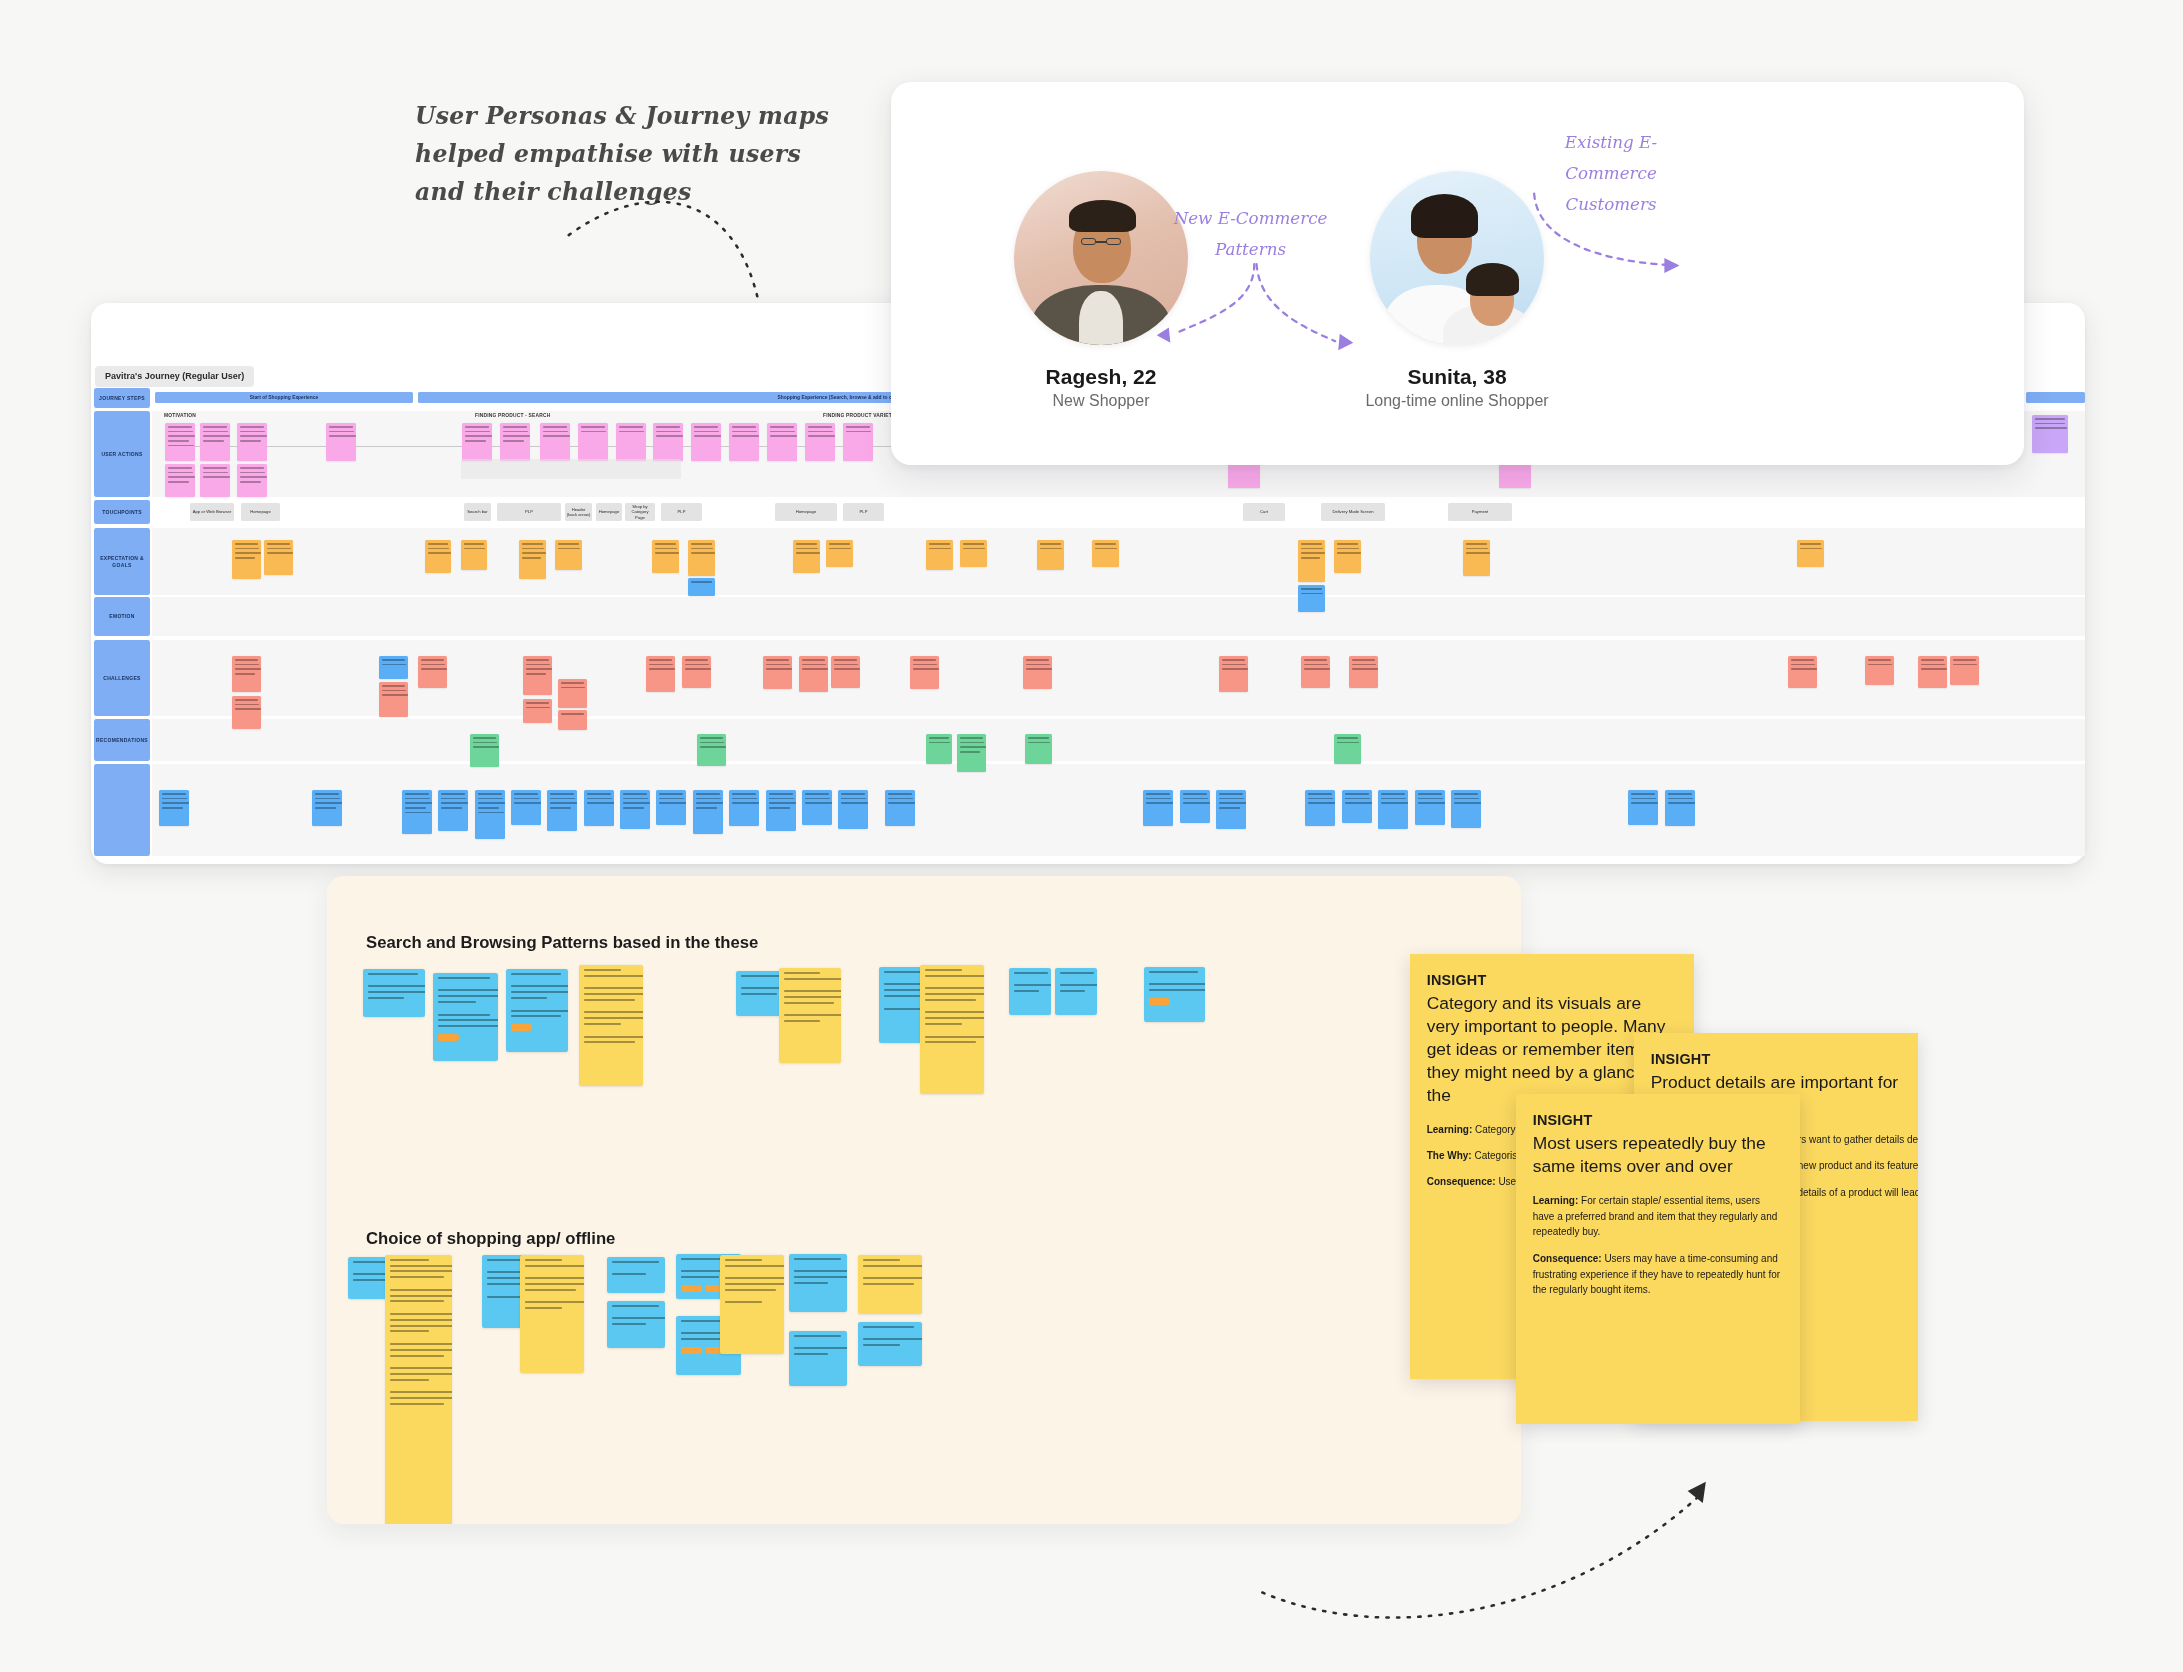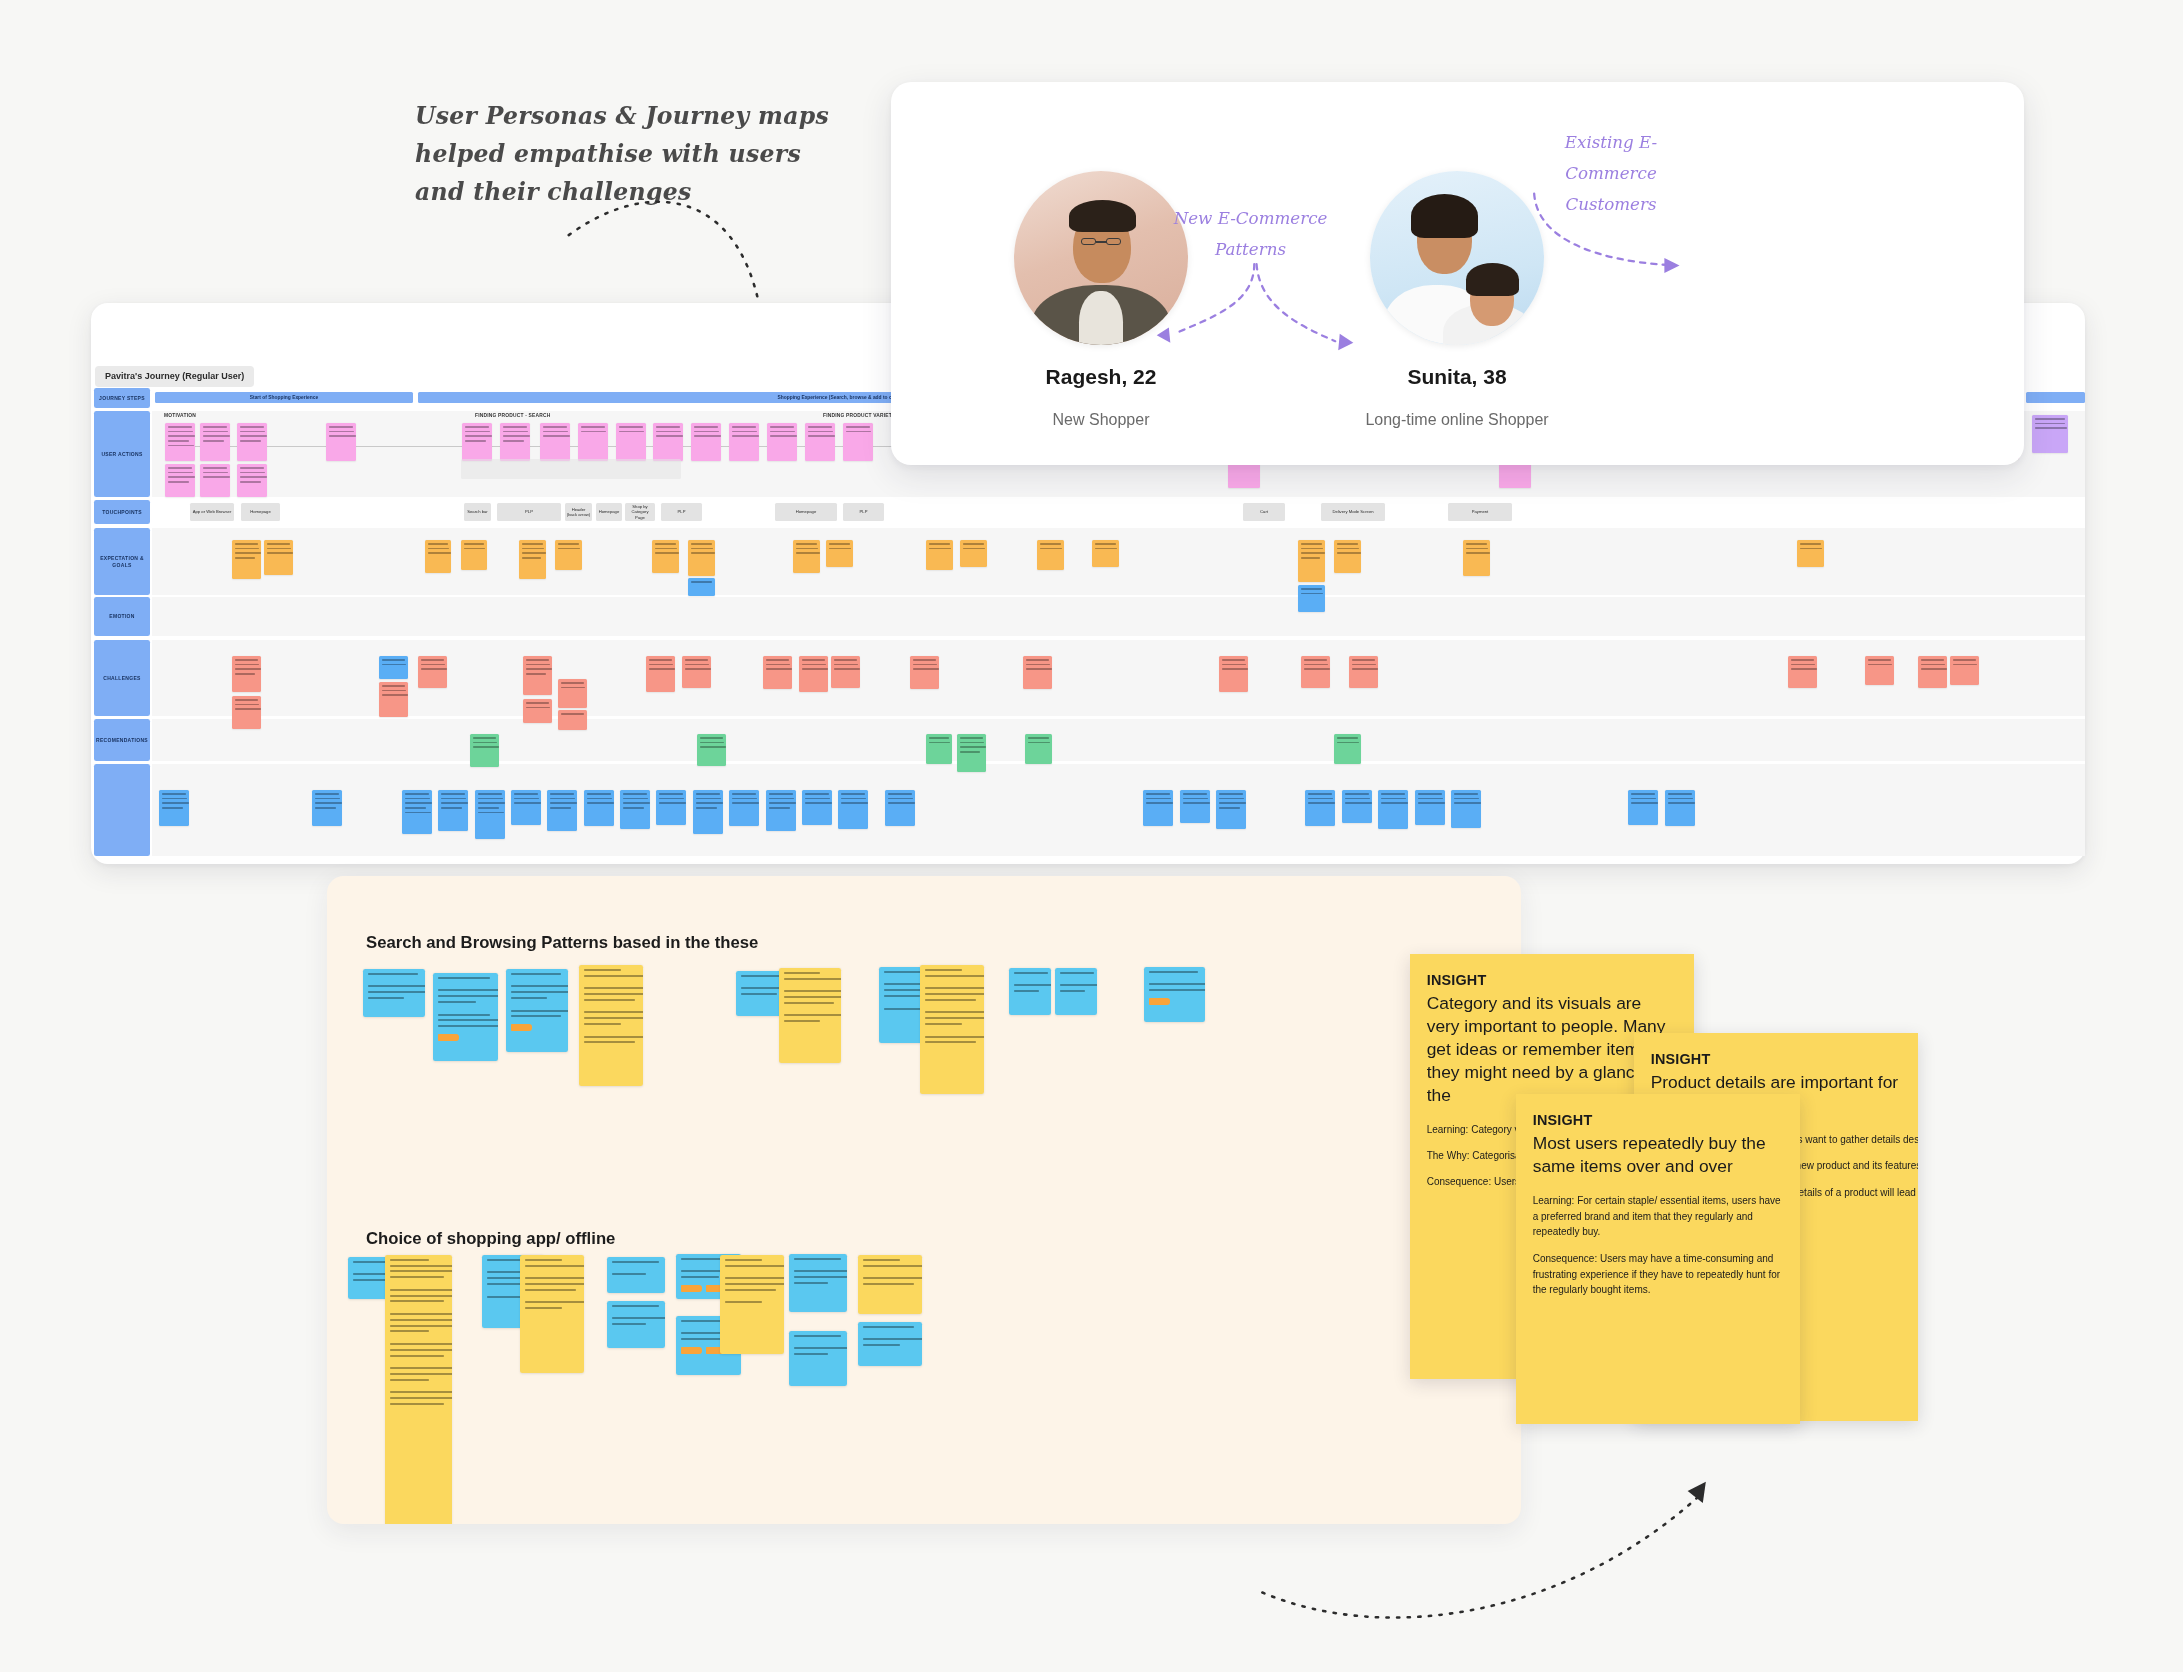--- a/index.html
+++ b/index.html
@@ -162,21 +162,21 @@
   .persona-avatar {
     width: 174px; height: 174px;
     border-radius: 50%;
     margin: 0 auto 20px auto;
     overflow: hidden;
     position: relative;
     box-shadow: 0 1.5px 7.6px rgba(0,0,0,.08);
   }
   .persona-name {
     font-size: 21px; font-weight: 700; color: #1A1A1A;
-    margin-bottom: 22px;
+    margin-bottom: 3px;
   }
   .persona-role { font-size: 16px; color: #6A6A6A; }
 
   
   .av-bg { position: absolute; inset: 0; }
   .av1 .av-bg { background: linear-gradient(160deg,#F0DCD2 0%,#E3BFAE 45%,#D9AE9B 100%); }
   .av2 .av-bg { background: linear-gradient(170deg,#E4F1FA 0%,#CFE6F5 60%,#BBD9EF 100%); }
   .av3 .av-bg { background: linear-gradient(170deg,#CFE3A8 0%,#9EC46A 50%,#6E9642 100%); }
   .av-face {
     position: absolute; border-radius: 50% 50% 46% 46%;
@@ -236,21 +236,21 @@
   .insight-label {
     font-size: 14.4px; font-weight: 700; letter-spacing: 0.2px;
     margin-bottom: 3.8px;
   }
   .insight-head {
     font-size: 17.4px; font-weight: 400; line-height: 1.32;
     margin-bottom: 15px;
   }
   .insight-body { font-size: 10px; line-height: 1.58; }
   .insight-body p { margin-bottom: 10.6px; }
-  .insight-body b { font-weight: 400; margin-top: 28px; }
+  .insight-body b { font-weight: 700; margin-top: 28px; }
 
   #insight-1 { left: 1410px; top: 954px; width: 284px; height: 425px; z-index: 31; }
   #insight-3 { left: 1634px; top: 1033px; width: 284px; height: 388px; z-index: 32; }
   #insight-2 { left: 1516px; top: 1094px; width: 284px; height: 330px; z-index: 33; }
 
   .nowrap-body { white-space: nowrap; }
 </style>
 </head>
 <body>
 

